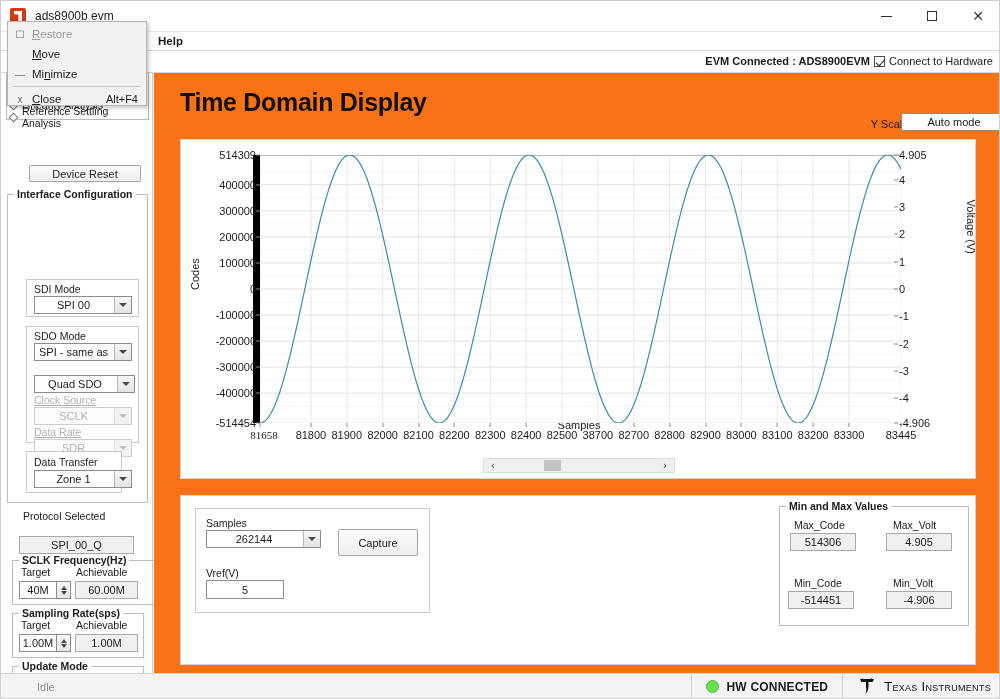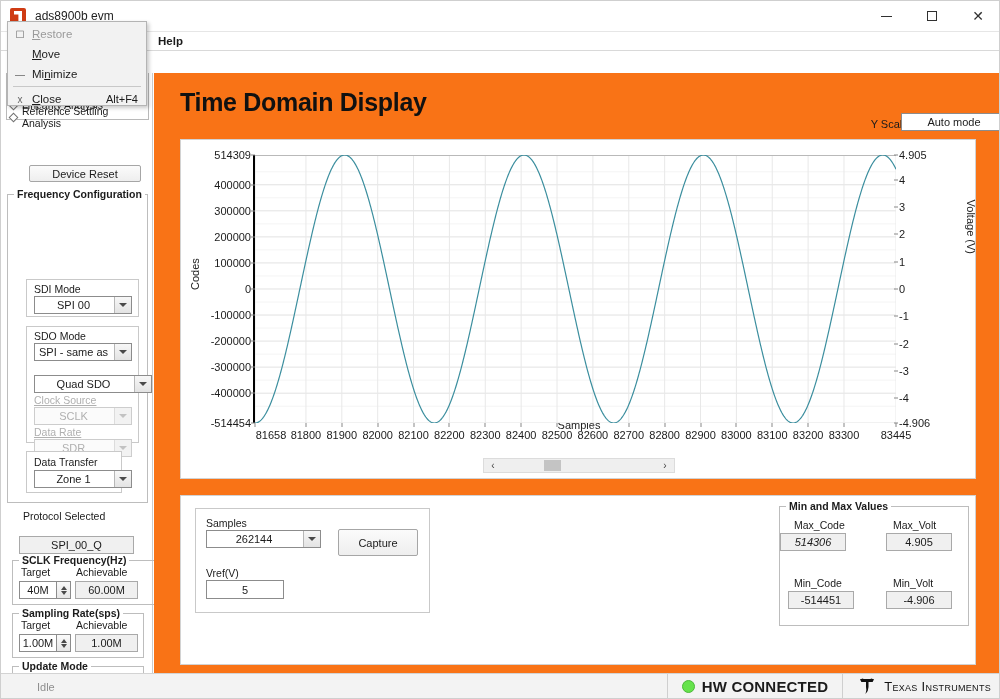--- a/index.html
+++ b/index.html
@@ -284,21 +284,21 @@
   .statusbar {
     position: absolute; left: 152px; top: 672px; width: 848px; height: 26px;
     background: #f3f3f3; border-top: 1px solid #d3d3d3;
     display: flex; align-items: center; justify-content: flex-end;
   }
   .hw-cell {
     display: flex; align-items: center; gap: 7px; padding: 0 14px;
     height: 26px; border-left: 1px solid #cfcfcf;
   }
   .led { width: 13px; height: 13px; border-radius: 50%; background: #66e34c; border: 1px solid #4cb93a; }
-  .hw-txt { font-size: 15px; font-weight: bold; color: #1b1b1b; letter-spacing: 0.2px; }
+  .hw-txt { font-size: 12px; font-weight: bold; color: #1b1b1b; letter-spacing: 0.2px; }
   .ti-cell {
     display: flex; align-items: center; gap: 7px; padding: 0 10px 0 14px;
     height: 26px; border-left: 1px solid #cfcfcf;
   }
   .ti-logo-txt { font-size: 13px; font-variant: small-caps; color: #111; letter-spacing: 0.3px; }
 </style>
 </head>
 <body>
 
 <div id="app">
@@ -340,20 +340,27 @@
       <span class="sysmenu-acc"></span>
     </div>
     <div class="sysmenu-sep"></div>
     <div class="sysmenu-row">
       <span class="sysmenu-ic">x</span>
       <span class="sysmenu-lbl"><u>C</u>lose</span>
       <span class="sysmenu-acc">Alt+F4</span>
     </div>
   </div>
 
+  <div class="subheader">
+    <div class="evm-conn">EVM Connected : ADS8900EVM</div>
+    <div class="conn-hw">
+      <span class="chk"></span>
+      <span>Connect to Hardware</span>
+    </div>
+  </div>
 
   <div class="sidebar">
 
     <div class="analysis-box">
       <div class="an-item">
         <span class="diamond"></span>
         <span>Spectral Analysis</span>
       </div>
       <div class="an-item">
         <span class="diamond"></span>
@@ -365,39 +372,39 @@
       </div>
       <div class="an-item">
         <span class="diamond"></span>
         <span>Reference Settling Analysis</span>
       </div>
     </div>
 
     <div class="btn device-reset">Device Reset</div>
 
     <div class="group iface">
-      <span class="glabel">Frequency Configuration</span>
+      <span class="glabel">Interface Configuration</span>
 
       <div class="panel p-sdi">
         <div class="fld-label" style="position:absolute;left:7px;top:3px;">SDI Mode</div>
         <div class="combo" style="position:absolute;left:7px;top:16px;width:98px;">
           <span class="cval">SPI 00</span>
           <span class="carrow"></span>
         </div>
       </div>
 
       <div class="panel p-sdo">
         <div class="fld-label" style="position:absolute;left:7px;top:3px;">SDO Mode</div>
         <div class="combo" style="position:absolute;left:7px;top:16px;width:98px;">
           <span class="cval">SPI - same as</span>
           <span class="carrow"></span>
         </div>
 
         <div class="fld-label" style="position:absolute;left:7px;top:47px;margin-top:7px;">SDO Width</div>
-        <div class="combo" style="position:absolute;left:7px;top:48px;width:118px;justify-content:center;">
+        <div class="combo" style="position:absolute;left:7px;top:48px;width:101px;justify-content:center;">
           <span class="cval">Quad SDO</span>
           <span class="carrow"></span>
         </div>
 
         <div class="fld-label dis" style="position:absolute;left:7px;top:67px;">Clock Source</div>
         <div class="combo dis" style="position:absolute;left:7px;top:80px;width:98px;">
           <span class="cval">SCLK</span>
           <span class="carrow"></span>
         </div>
 
@@ -494,21 +501,21 @@
       </div>
     </div>
 
     <div class="graph-card">
       <div class="plot-wrap">
 
         <div class="axis-label-y">Codes</div>
         <div class="axis-label-y2">Voltage (V)</div>
         <div class="axis-label-x">Samples</div>
 
-        <div id="plotbox" style="position:absolute;left:72px;top:15px;width:641px;height:268px;border-left:2px solid #000000;background:#fff;">
+        <div id="plotbox" style="position:absolute;left:72px;top:15px;width:641px;height:268px;border-left:7px solid #000000;background:#fff;">
           <svg id="plotsvg" width="641" height="268" viewBox="0 0 641 268" preserveAspectRatio="none" style="position:absolute;left:0;top:0;">
               <line x1="0" y1="0" x2="641" y2="0" stroke="#e2e2e2" stroke-width="1"></line>
               <line x1="0" y1="29.778298791850034" x2="641" y2="29.778298791850034" stroke="#e2e2e2" stroke-width="1"></line>
               <line x1="0" y1="55.82900240385783" x2="641" y2="55.82900240385783" stroke="#e2e2e2" stroke-width="1"></line>
               <line x1="0" y1="81.87970601586565" x2="641" y2="81.87970601586565" stroke="#e2e2e2" stroke-width="1"></line>
               <line x1="0" y1="107.93040962787347" x2="641" y2="107.93040962787347" stroke="#e2e2e2" stroke-width="1"></line>
               <line x1="0" y1="133.9811132398813" x2="641" y2="133.9811132398813" stroke="#e2e2e2" stroke-width="1"></line>
               <line x1="0" y1="160.03181685188912" x2="641" y2="160.03181685188912" stroke="#e2e2e2" stroke-width="1"></line>
               <line x1="0" y1="186.0825204638969" x2="641" y2="186.0825204638969" stroke="#e2e2e2" stroke-width="1"></line>
               <line x1="0" y1="212.13322407590476" x2="641" y2="212.13322407590476" stroke="#e2e2e2" stroke-width="1"></line>
@@ -582,39 +589,39 @@
             <div class="y2tick" style="top: 161.303px;">-1</div>
             <div class="tickmark-r" style="top: 161.303px;"></div>
             <div class="y2tick" style="top: 188.619px;">-2</div>
             <div class="tickmark-r" style="top: 188.619px;"></div>
             <div class="y2tick" style="top: 215.935px;">-3</div>
             <div class="tickmark-r" style="top: 215.935px;"></div>
             <div class="y2tick" style="top: 243.251px;">-4</div>
             <div class="tickmark-r" style="top: 243.251px;"></div>
             <div class="y2tick" style="top: 268px;">-4.906</div>
             <div class="tickmark-r" style="top: 268px;"></div>
-            <div class="xtick" style="left: 16px;">81658</div>
+            <div class="xtick" style="left: 4px; font-family: Liberation Serif, serif;">81658</div>
             <div class="tickmark-b" style="left: 0px;"></div>
             <div class="xtick" style="left: 50.9356px;">81800</div>
             <div class="tickmark-b" style="left: 50.9356px;"></div>
             <div class="xtick" style="left: 86.8058px;">81900</div>
             <div class="tickmark-b" style="left: 86.8058px;"></div>
             <div class="xtick" style="left: 122.676px;">82000</div>
             <div class="tickmark-b" style="left: 122.676px;"></div>
             <div class="xtick" style="left: 158.546px;">82100</div>
             <div class="tickmark-b" style="left: 158.546px;"></div>
             <div class="xtick" style="left: 194.416px;">82200</div>
             <div class="tickmark-b" style="left: 194.416px;"></div>
             <div class="xtick" style="left: 230.287px;">82300</div>
             <div class="tickmark-b" style="left: 230.287px;"></div>
             <div class="xtick" style="left: 266.157px;">82400</div>
             <div class="tickmark-b" style="left: 266.157px;"></div>
             <div class="xtick" style="left: 302.027px;">82500</div>
             <div class="tickmark-b" style="left: 302.027px;"></div>
-            <div class="xtick" style="left: 337.897px;">82600</div>
+            <div class="xtick" style="left: 337.897px;">38700</div>
             <div class="tickmark-b" style="left: 337.897px;"></div>
             <div class="xtick" style="left: 373.767px;">82700</div>
             <div class="tickmark-b" style="left: 373.767px;"></div>
             <div class="xtick" style="left: 409.637px;">82800</div>
             <div class="tickmark-b" style="left: 409.637px;"></div>
             <div class="xtick" style="left: 445.508px;">82900</div>
             <div class="tickmark-b" style="left: 445.508px;"></div>
             <div class="xtick" style="left: 481.378px;">83000</div>
             <div class="tickmark-b" style="left: 481.378px;"></div>
             <div class="xtick" style="left: 517.248px;">83100</div>
@@ -649,21 +656,21 @@
         <div class="fld-label" style="position:absolute;left:10px;top:58px;">Vref(V)</div>
         <div class="in-field" style="position:absolute;left:10px;top:71px;width:78px;height:19px;">5</div>
 
         <div class="btn" style="position:absolute;left:142px;top:20px;width:80px;height:27px;">Capture</div>
       </div>
 
       <div class="group minmax-group">
         <span class="glabel">Min and Max Values</span>
 
         <div class="mm-label" style="left:14px;top:12px;">Max_Code</div>
-        <div class="ro-field mm-val" style="position:absolute;left:0;top:26px;font-style:italic;">514306</div>
+        <div class="ro-field mm-val" style="position:absolute;left:10px;top:26px;">514306</div>
 
         <div class="mm-label" style="left:113px;top:12px;">Max_Volt</div>
         <div class="ro-field mm-val" style="position:absolute;left:106px;top:26px;">4.905</div>
 
         <div class="mm-label" style="left:14px;top:70px;">Min_Code</div>
         <div class="ro-field mm-val" style="position:absolute;left:8px;top:84px;">-514451</div>
 
         <div class="mm-label" style="left:113px;top:70px;">Min_Volt</div>
         <div class="ro-field mm-val" style="position:absolute;left:106px;top:84px;">-4.906</div>
       </div>

